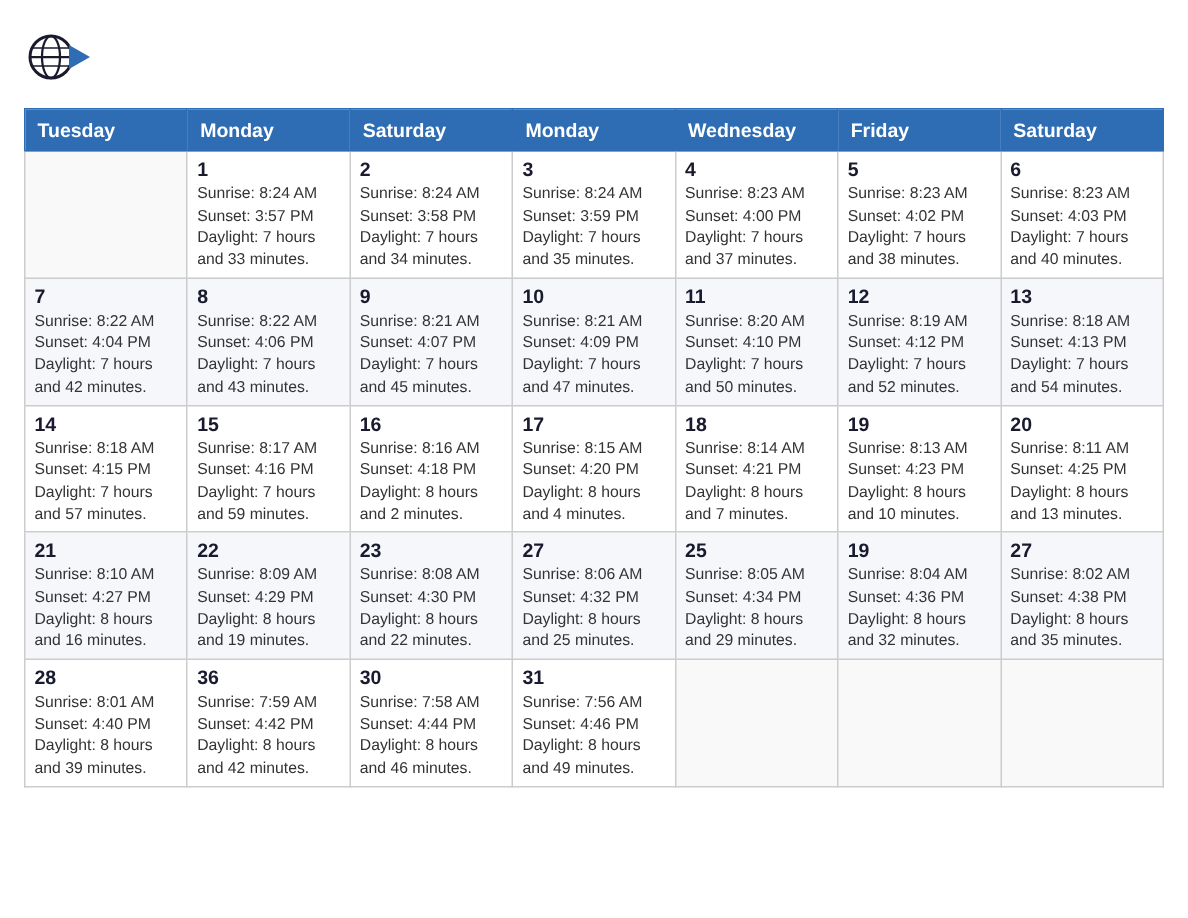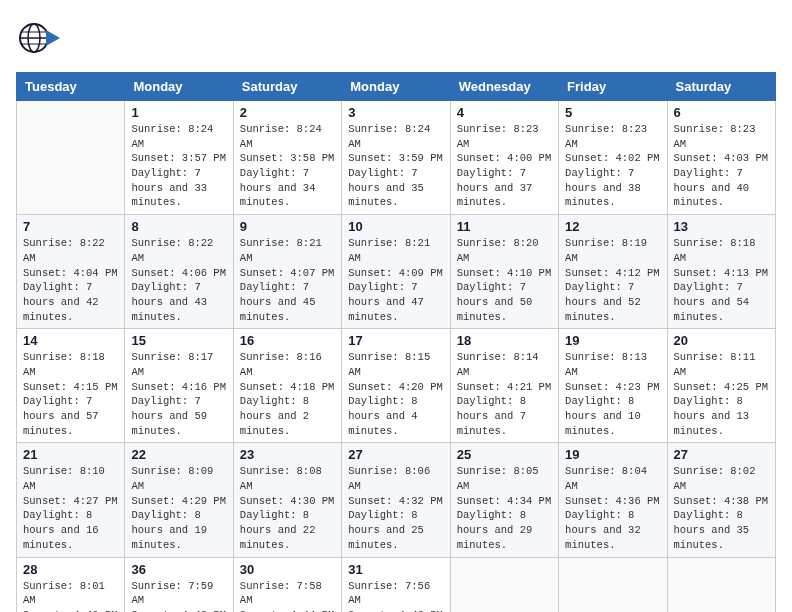--- a/index.html
+++ b/index.html
@@ -57,21 +57,20 @@
       font-weight: bold;
       font-size: 13px;
       color: #1a1a2e;
       display: block;
       margin-bottom: 2px;
     }
     .day-info {
       color: #333;
       font-size: 10.5px;
       line-height: 1.4;
-      font-family: Liberation Mono, monospace;
     }
     .empty-cell {
       background: #f9f9f9 !important;
     }
 
     
     .logo-wrapper {
       display: flex;
       align-items: center;
       gap: 4px;

